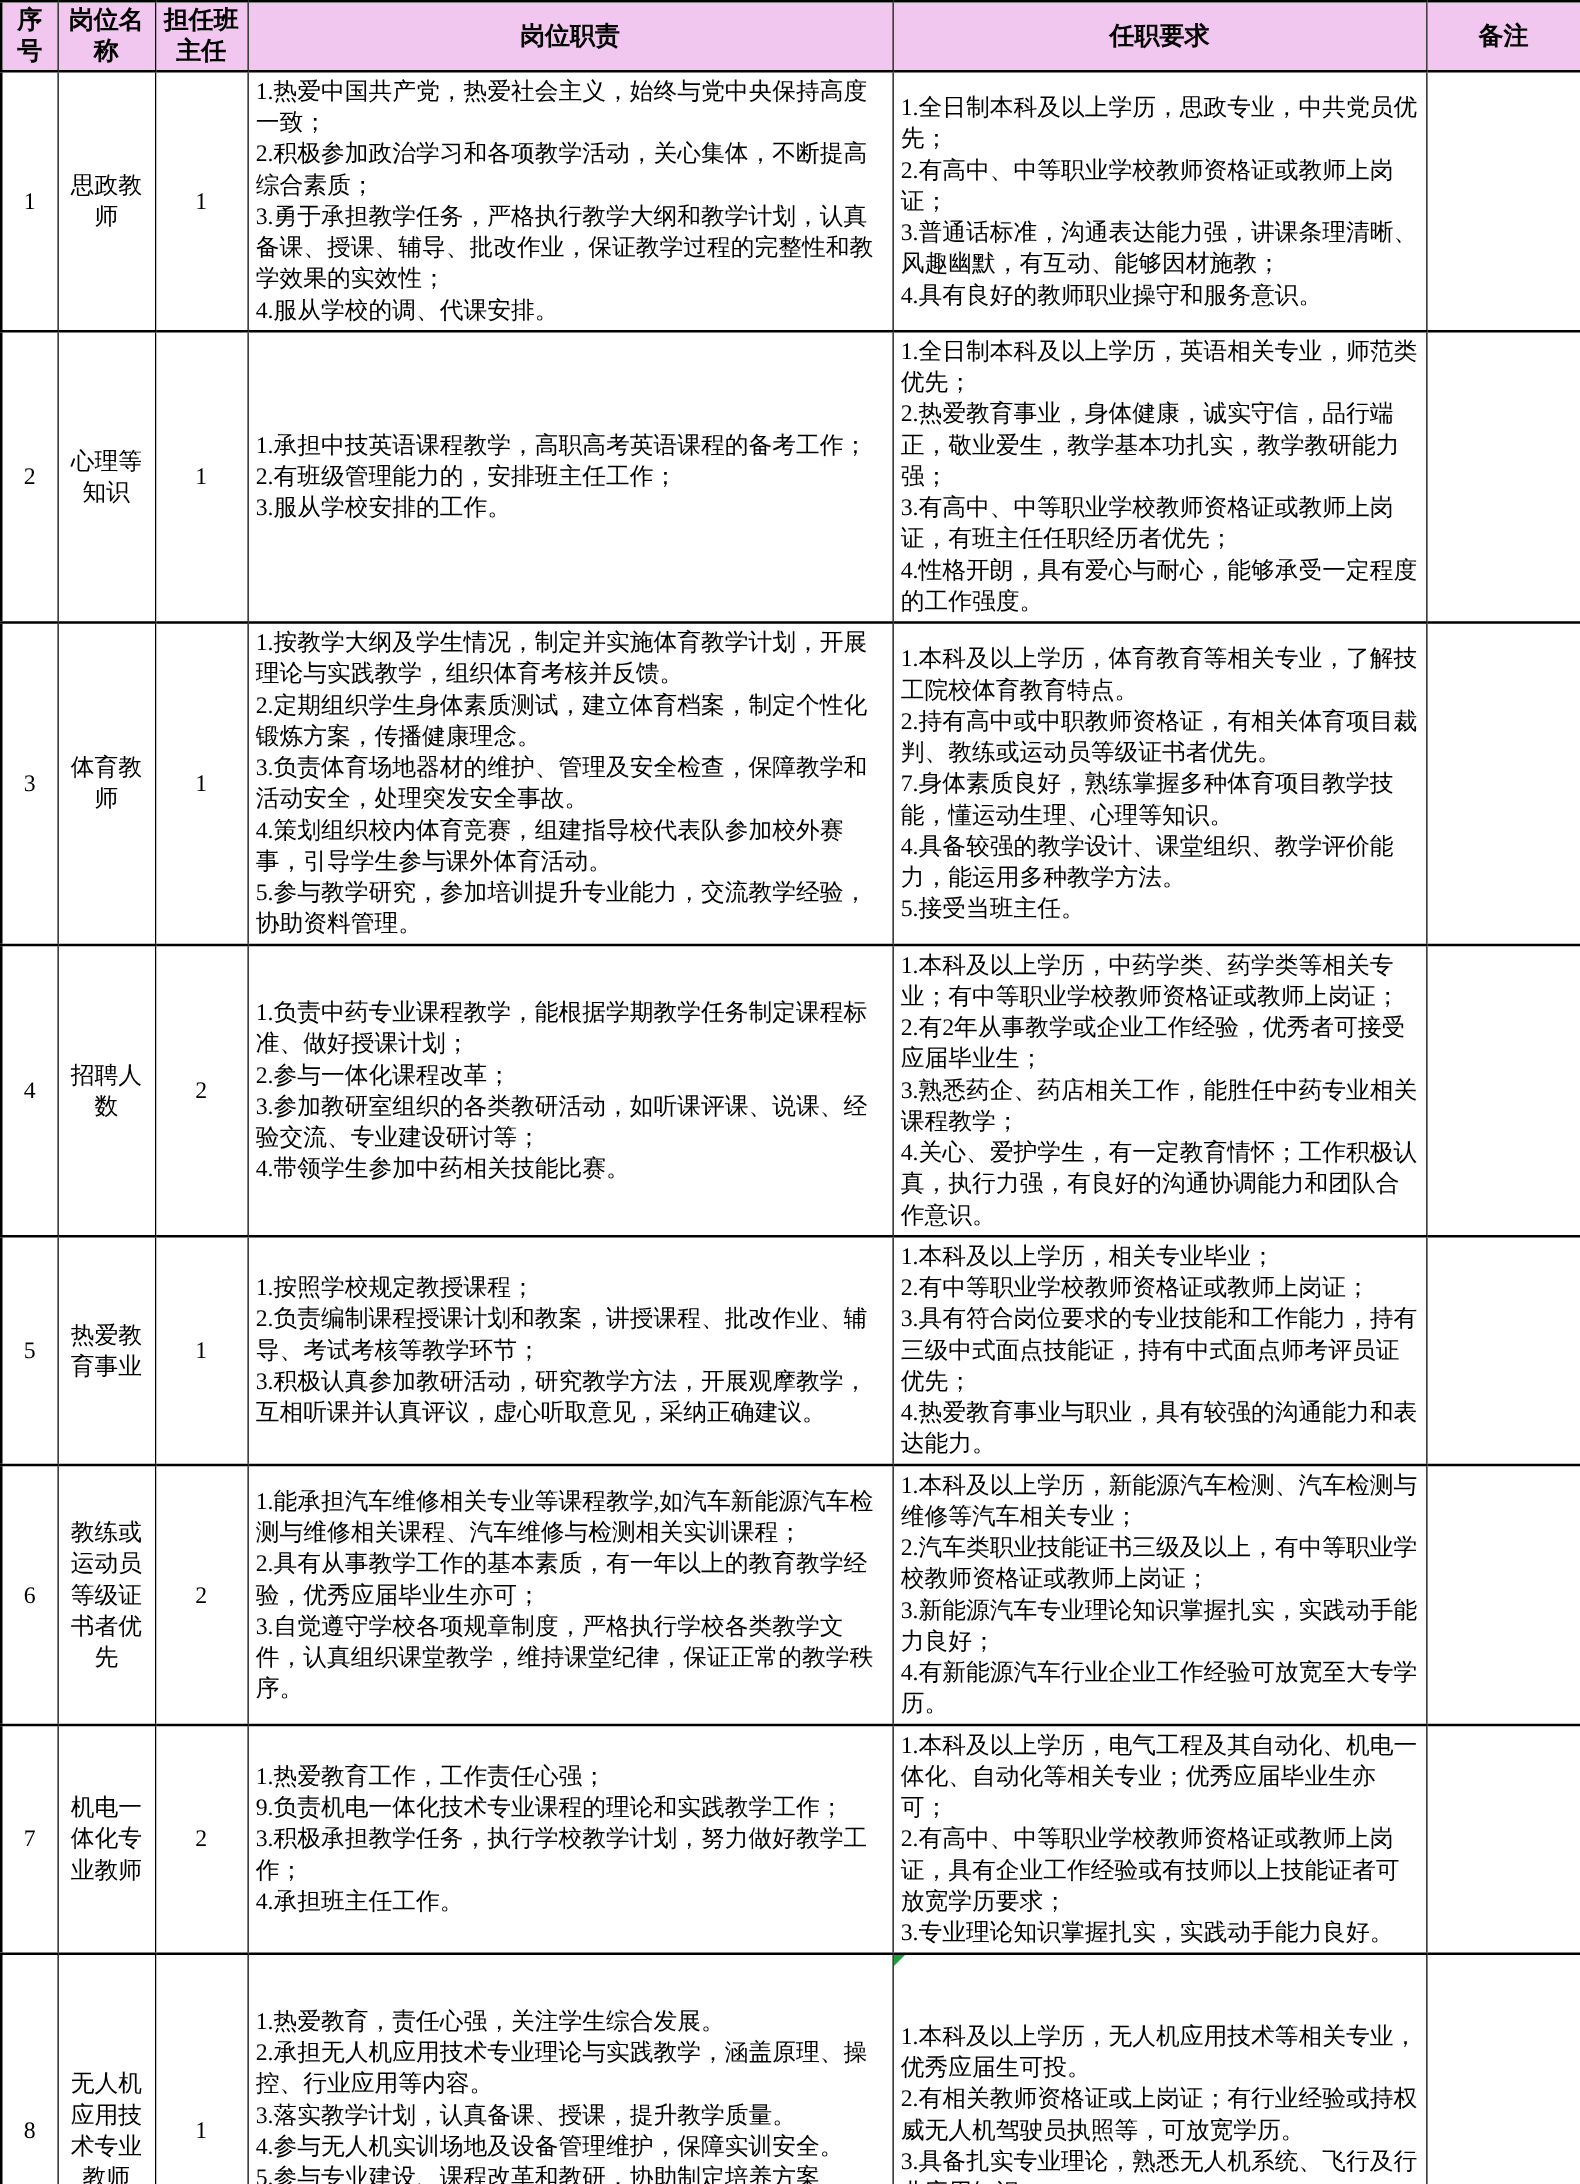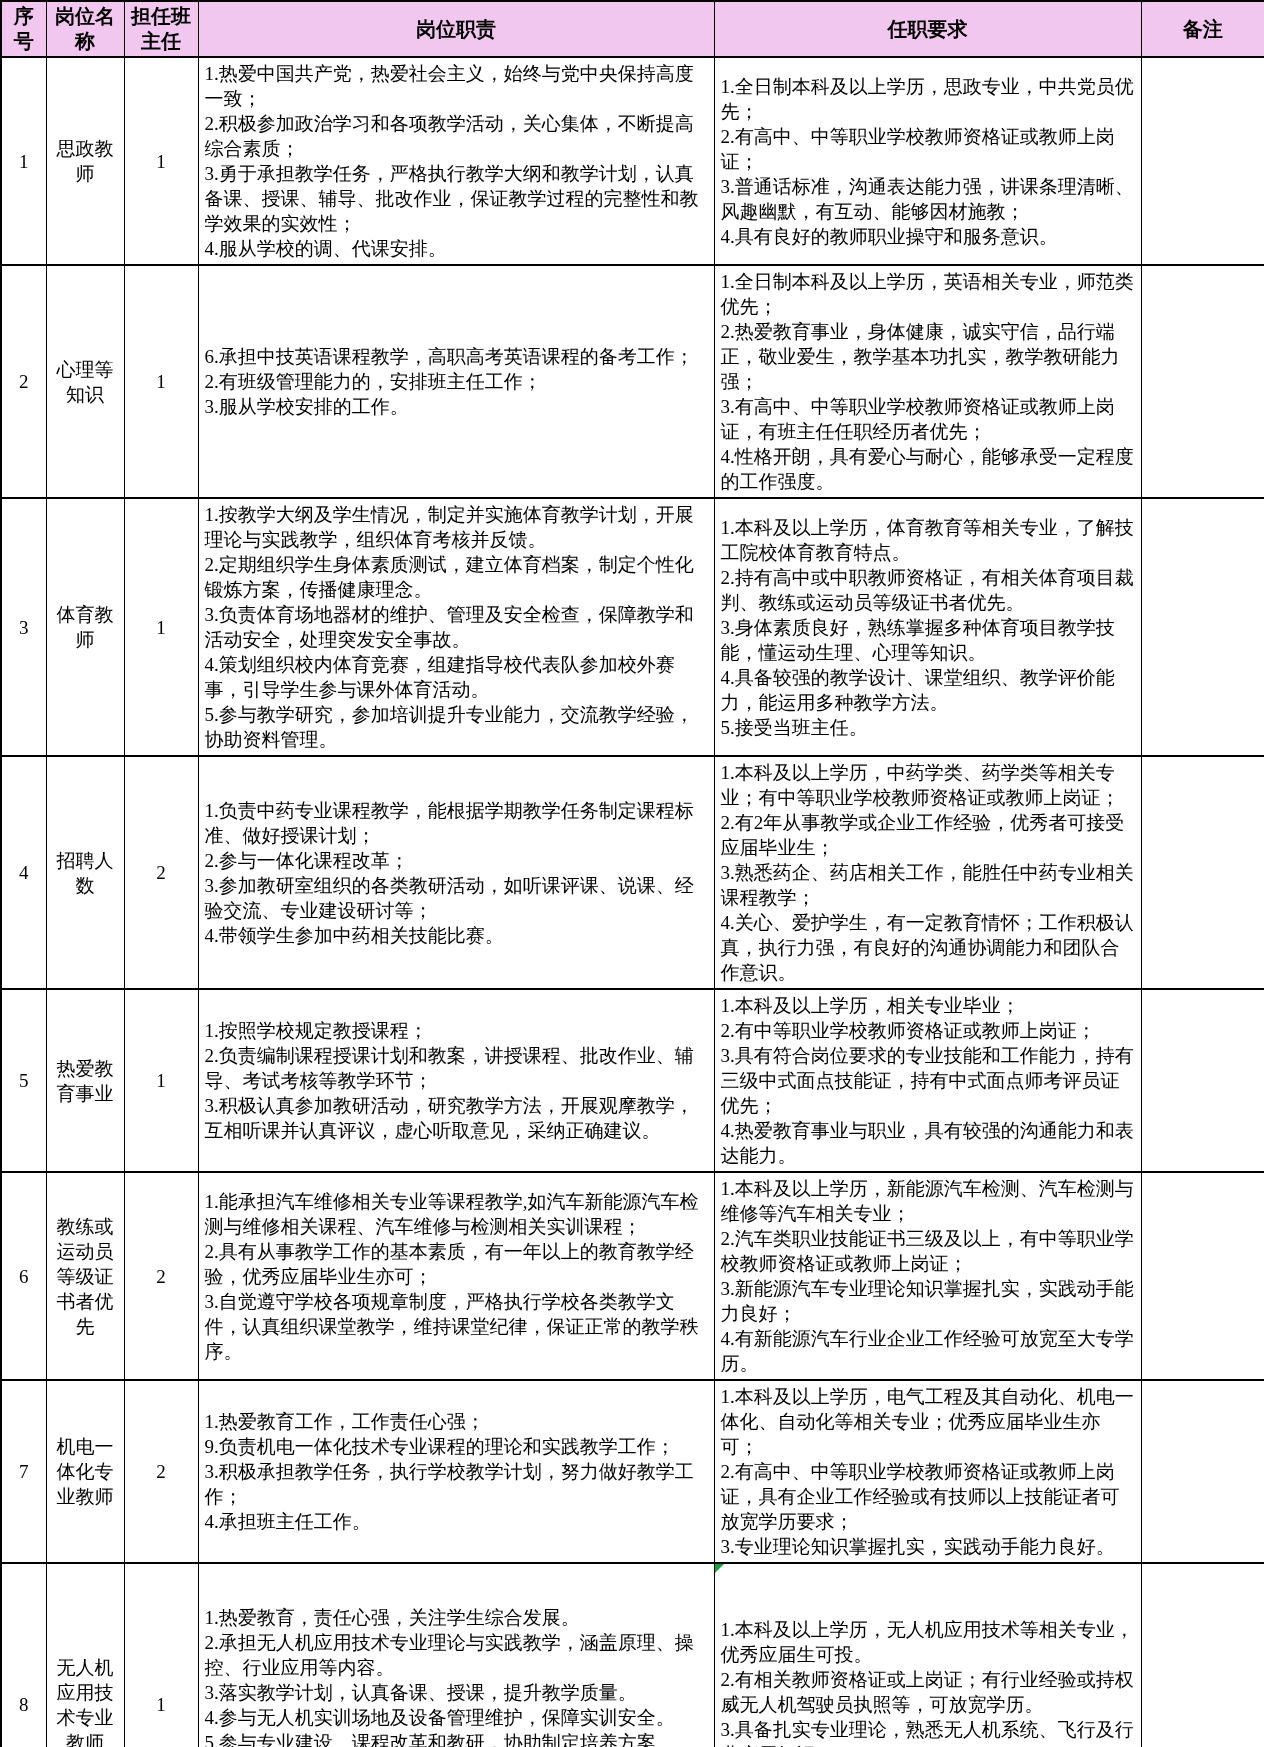--- a/index.html
+++ b/index.html
@@ -92,41 +92,41 @@
       <td class="c-req">1.全日制本科及以上学历，思政专业，中共党员优先；
 2.有高中、中等职业学校教师资格证或教师上岗证；
 3.普通话标准，沟通表达能力强，讲课条理清晰、风趣幽默，有互动、能够因材施教；
 4.具有良好的教师职业操守和服务意识。</td>
       <td class="c-remarks"></td>
     </tr>
     <tr class="r2">
       <td class="c-seq">2</td>
       <td class="c-name">心理等知识</td>
       <td class="c-count">1</td>
-      <td class="c-duties">6.承担中技英语课程教学，高职高考英语课程的备考工作；
+      <td class="c-duties">1.承担中技英语课程教学，高职高考英语课程的备考工作；
 2.有班级管理能力的，安排班主任工作；
 3.服从学校安排的工作。</td>
       <td class="c-req">1.全日制本科及以上学历，英语相关专业，师范类优先；
 2.热爱教育事业，身体健康，诚实守信，品行端正，敬业爱生，教学基本功扎实，教学教研能力强；
 3.有高中、中等职业学校教师资格证或教师上岗证，有班主任任职经历者优先；
 4.性格开朗，具有爱心与耐心，能够承受一定程度的工作强度。</td>
       <td class="c-remarks"></td>
     </tr>
     <tr class="r3">
       <td class="c-seq">3</td>
       <td class="c-name">体育教师</td>
       <td class="c-count">1</td>
       <td class="c-duties">1.按教学大纲及学生情况，制定并实施体育教学计划，开展理论与实践教学，组织体育考核并反馈。
 2.定期组织学生身体素质测试，建立体育档案，制定个性化锻炼方案，传播健康理念。
 3.负责体育场地器材的维护、管理及安全检查，保障教学和活动安全，处理突发安全事故。
 4.策划组织校内体育竞赛，组建指导校代表队参加校外赛事，引导学生参与课外体育活动。
 5.参与教学研究，参加培训提升专业能力，交流教学经验，协助资料管理。</td>
       <td class="c-req">1.本科及以上学历，体育教育等相关专业，了解技工院校体育教育特点。
 2.持有高中或中职教师资格证，有相关体育项目裁判、教练或运动员等级证书者优先。
-3.身体素质良好，熟练掌握多种体育项目教学技能，懂运动生理、心理等知识。
+7.身体素质良好，熟练掌握多种体育项目教学技能，懂运动生理、心理等知识。
 4.具备较强的教学设计、课堂组织、教学评价能力，能运用多种教学方法。
 5.接受当班主任。</td>
       <td class="c-remarks"></td>
     </tr>
     <tr class="r4">
       <td class="c-seq">4</td>
       <td class="c-name">招聘人数</td>
       <td class="c-count">2</td>
       <td class="c-duties">1.负责中药专业课程教学，能根据学期教学任务制定课程标准、做好授课计划；
 2.参与一体化课程改革；

